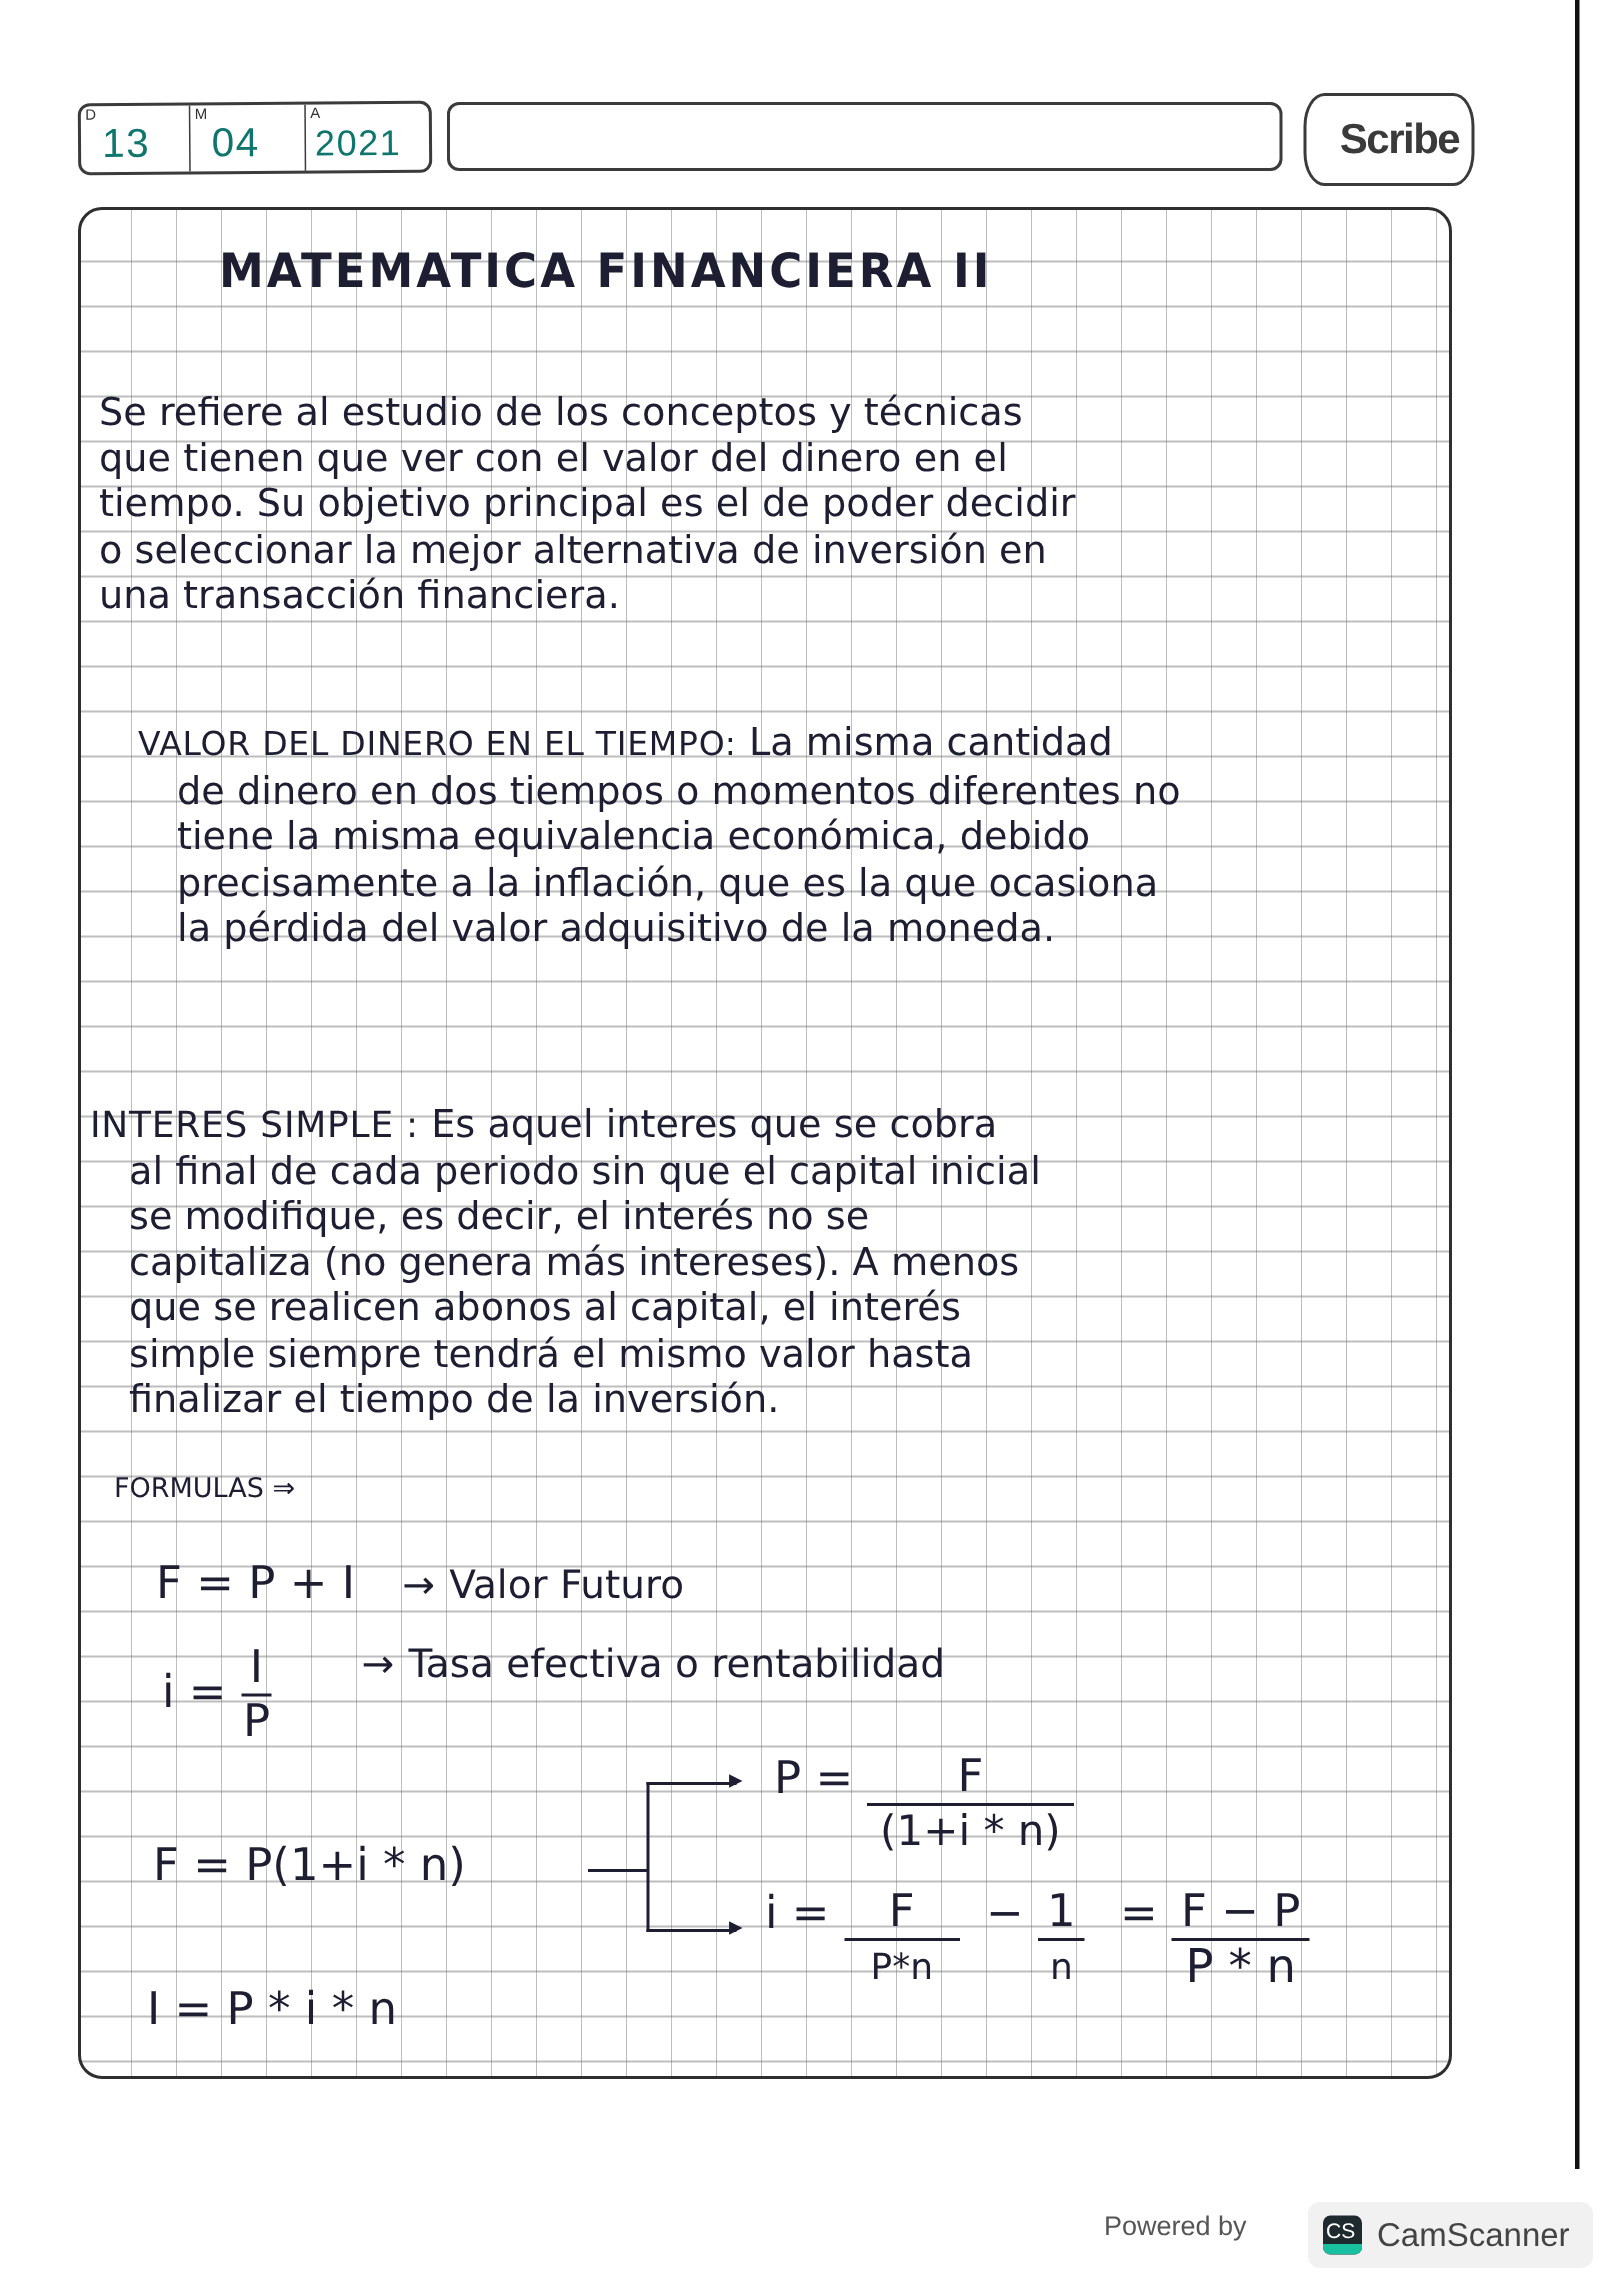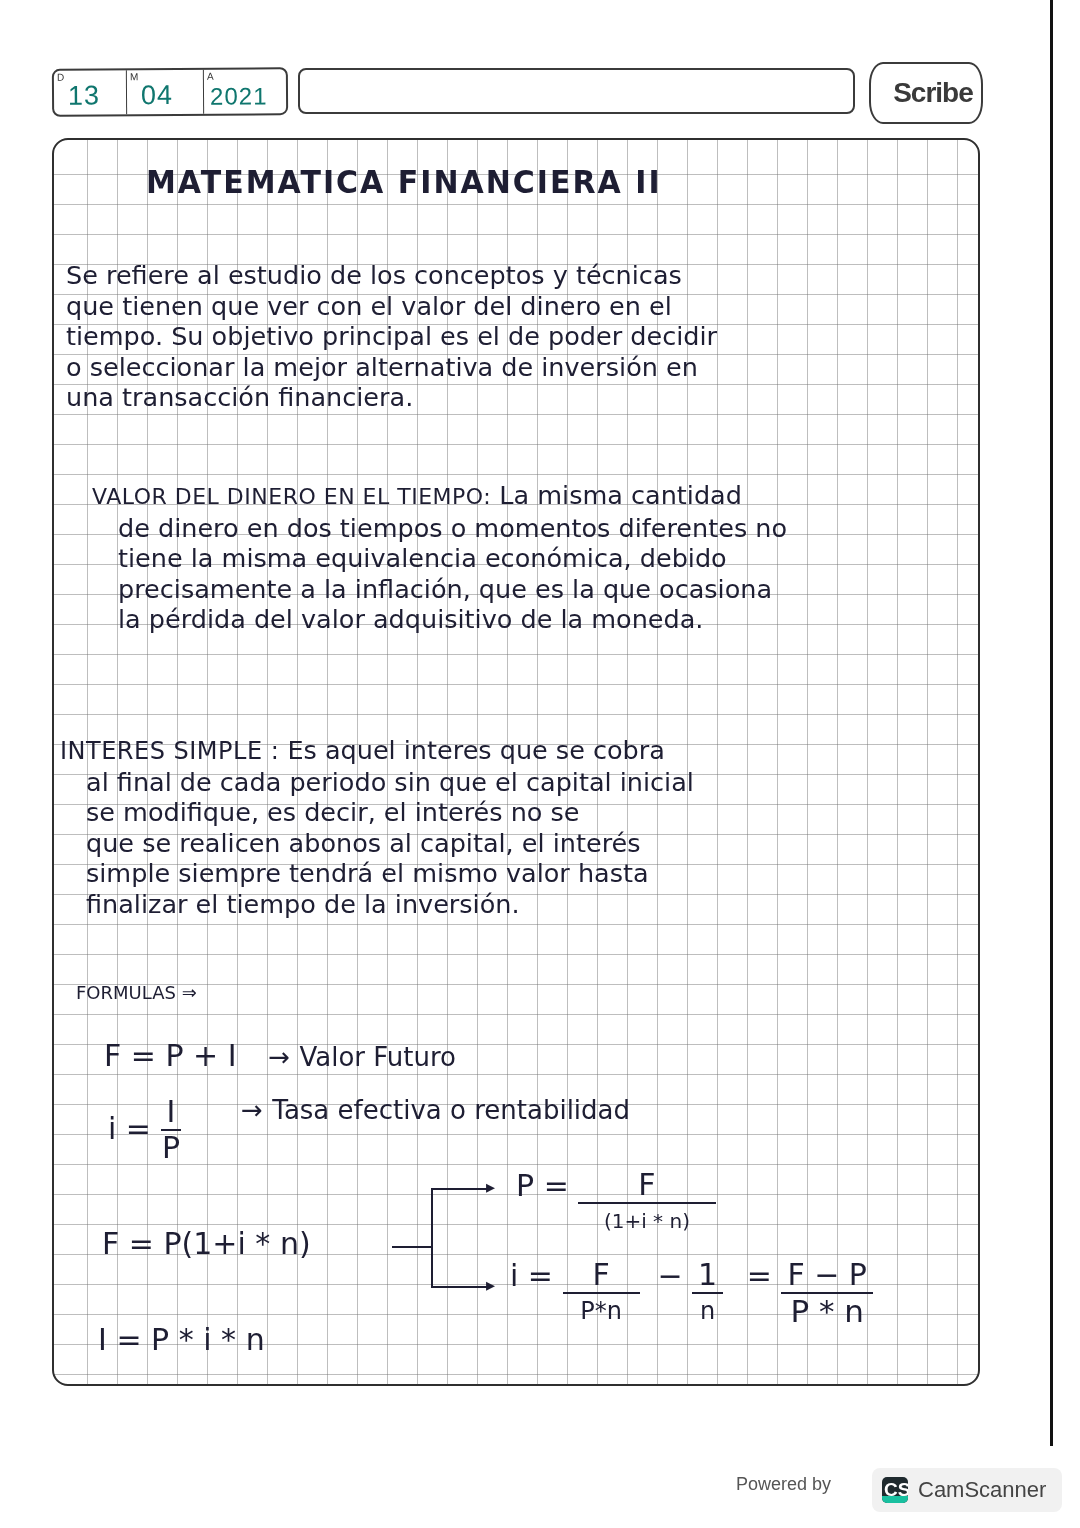--- a/index.html
+++ b/index.html
@@ -32,21 +32,20 @@
 
     
     .page {
       position: absolute; left: 52px; top: 138px; width: 912px; height: 1244px;
       border: 2.5px solid #2f2f2f; border-radius: 16px;
       background-color: #fff;
       background-image:
         repeating-linear-gradient(to right, transparent 0, transparent 29px, rgba(110,110,110,0.45) 29px, rgba(110,110,110,0.45) 30px),
         repeating-linear-gradient(to bottom, transparent 0, transparent 29px, rgba(110,110,110,0.45) 29px, rgba(110,110,110,0.45) 30px);
       background-position: 4px 5px;
-      padding-left: 12px;
     }
 
     .hand { position: absolute; font-family: "DejaVu Sans", sans-serif; color: #1e1e33; white-space: nowrap; }
     .title { left: 92px; top: 24px; font-size: 30px; letter-spacing: 2px; font-weight: bold; transform: scaleY(1.05); }
     .para { font-size: 25.5px; line-height: 30.5px; }
     .p1 { left: 12px; top: 120px; }
     .p2 { left: 6px; top: 340px; margin-left: 32px; }
     .p3 { left: 6px; top: 595px; }
     .indent { padding-left: 26px; }
     .head-caps { letter-spacing: 0.5px; font-size: 22px; }
@@ -103,20 +102,21 @@
     <div class="indent">la pérdida del valor adquisitivo de la moneda.</div>
   </div>
 
   <div class="hand para p3">
     <div>
       <span class="head-caps" style="font-size:24px">INTERES SIMPLE :</span>
       <span>Es aquel interes que se cobra</span>
     </div>
     <div class="indent">al final de cada periodo sin que el capital inicial</div>
     <div class="indent">se modifique, es decir, el interés no se</div>
+    <div class="indent">capitaliza (no genera más intereses). A menos</div>
     <div class="indent">que se realicen abonos al capital, el interés</div>
     <div class="indent">simple siempre tendrá el mismo valor hasta</div>
     <div class="indent">finalizar el tiempo de la inversión.</div>
   </div>
 
   <div class="hand" style="left:22px;top:842px;font-size:18px">FORMULAS ⇒</div>
 
   <div class="hand formula" style="left:50px;top:898px">
     <span>F = P + I</span>
     <span class="formula-label" style="margin-left:22px">→</span>
@@ -139,21 +139,21 @@
   <div class="branch-line" style="left:377px;top:1048px;width:2px;height:100px"></div>
   <div class="branch-line" style="left:377px;top:1048px;width:60px;height:2px"></div>
   <div class="branch-line" style="left:377px;top:1146px;width:60px;height:2px"></div>
   <div class="hand" style="left:432px;top:1036px;font-size:18px">▸</div>
   <div class="hand" style="left:432px;top:1134px;font-size:18px">▸</div>
 
   <div class="hand formula" style="left:462px;top:1028px">
     <span style="vertical-align:top">P =</span>
     <span class="frac" style="vertical-align:top">
       <span class="num" style="padding:0 60px">F</span>
-      <span class="den" style="font-size:20px">(1+i * n)</span>
+      <span class="den" style="font-size:28px">(1+i * n)</span>
     </span>
   </div>
 
   <div class="hand formula" style="left:456px;top:1118px">
     <span style="vertical-align:top">i =</span>
     <span class="frac" style="vertical-align:top">
       <span class="num" style="padding:0 30px">F</span>
       <span class="den" style="font-size:24px">P*n</span>
     </span>
     <span style="vertical-align:top;margin-left:8px">−</span>
@@ -169,17 +169,17 @@
   </div>
 
   <div class="hand formula" style="left:44px;top:1182px">I = P * i * n</div>
 </div>
 
 <div class="footer-strip">
   <span style="position:absolute;left:736px;top:28px;font-family:'Liberation Sans',sans-serif;font-size:18px;color:#555">Powered by</span>
   <div style="position:absolute;left:872px;top:22px;width:190px;height:44px;background:#f1f1f1;border-radius:8px">
     <div style="position:absolute;left:10px;top:9px;width:26px;height:26px;background:#1f2a2e;border-radius:5px;overflow:hidden">
       <div style="position:absolute;left:0;bottom:0;width:26px;height:7px;background:#19c0a0"></div>
-      <span style="position:absolute;left:2px;top:2px;font-family:'Liberation Sans',sans-serif;font-weight:bold;font-size:19px;color:#fff">CS</span>
+      <span style="position:absolute;left:2px;top:2px;font-family:'Liberation Sans',sans-serif;font-weight:normal;font-size:14px;color:#fff">CS</span>
     </div>
     <span style="position:absolute;left:46px;top:9px;font-family:Liberation Sans, sans-serif;font-size:22px;color:#444">CamScanner</span>
   </div>
 </div>
 
 </body></html>

